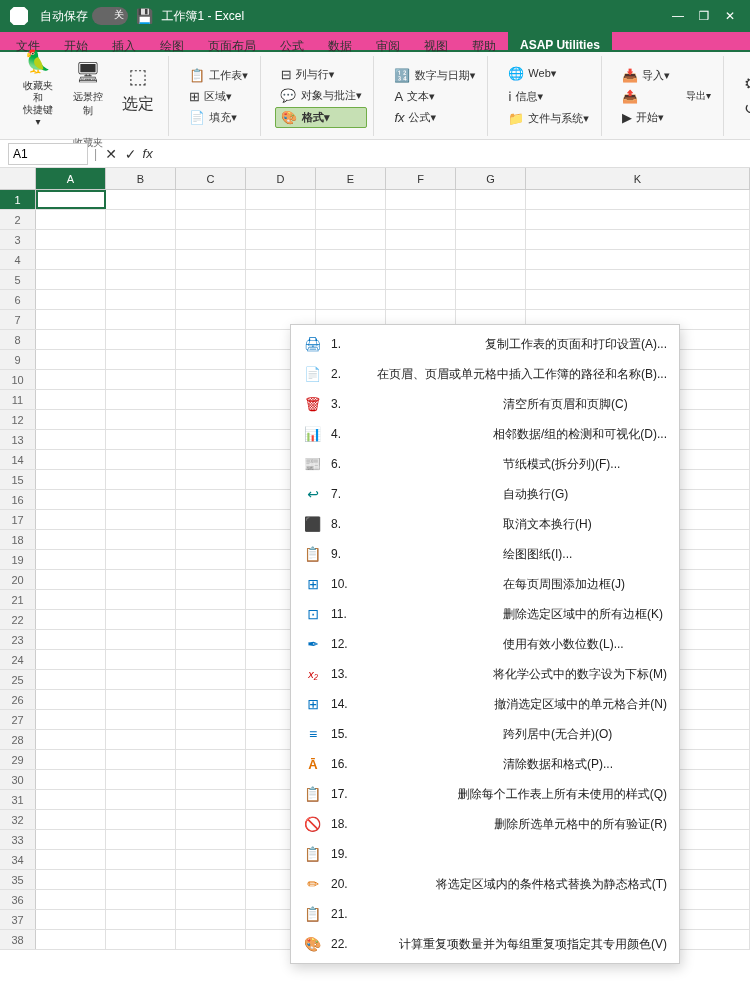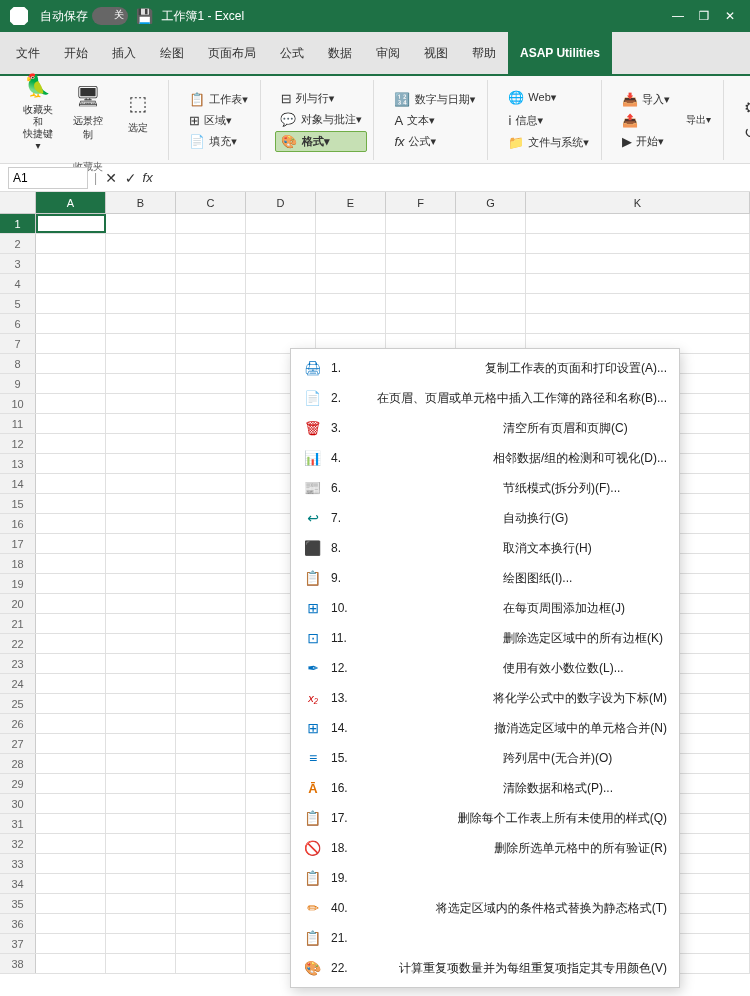--- a/index.html
+++ b/index.html
@@ -20,23 +20,23 @@
     .autosave-area { display: flex; align-items: center; gap: 4px; margin-left: 4px; }
     .autosave-label { font-size: 12px; color: #fff; }
     .toggle-switch { width: 36px; height: 18px; background: #666; border-radius: 9px; position: relative; display: inline-block; }
     .toggle-switch::after { content: '关'; position: absolute; right: 4px; top: 1px; font-size: 10px; color: #fff; }
     .save-icon-btn { background: none; border: none; color: #fff; font-size: 14px; cursor: pointer; }
     .window-controls { margin-left: auto; display: flex; gap: 6px; }
     .win-btn { width: 20px; height: 20px; background: none; border: none; color: #fff; font-size: 12px; cursor: pointer; }
 
     
     .ribbon-tabs {
-      background: #e5e5e5;
+      background: #ec4899;
       border-bottom: 2px solid #1e7145;
-      height: 44px;
+      height: 20px;
       display: flex;
       align-items: flex-end;
       padding: 0 4px;
     }
     .ribbon-tab {
       padding: 6px 12px;
       font-size: 12px;
       cursor: pointer;
       color: #333;
       border: none;
@@ -276,21 +276,21 @@
       <button class="toolbar-btn-large">
         <div class="icon-large" style="color:#e07000;font-size:22px;">🦜</div>
         <div style="font-size:10px;text-align:center;line-height:1.2;">收藏夹和<br>快捷键▾</div>
       </button>
       <button class="toolbar-btn-large">
         <div class="icon-large" style="font-size:20px;">🖥</div>
         <div style="font-size:10px;text-align:center;">远景控制</div>
       </button>
       <button class="toolbar-btn-large">
         <div class="icon-large" style="font-size:20px;">⬚</div>
-        <div style="font-size:10px;text-align:right;">选定</div>
+        <div style="font-size:16px;text-align:right;">选定</div>
       </button>
     </div>
     <div class="toolbar-group-label">收藏夹</div>
   </div>
 
   <div class="toolbar-group">
     <div style="display:flex;flex-direction:column;gap:2px;">
       <button class="toolbar-btn-small">
         <span style="font-size:13px;">📋</span>
         <span style="font-size:11px;">工作表▾</span>
@@ -915,21 +915,21 @@
       <div class="menu-item-icon" style="color:#e07000;">🚫</div>
       <div class="menu-item-text">18. </div>
       <div class="menu-item-text">删除所选单元格中的所有验证(R)</div>
     </div>
     <div class="menu-item menu-item-blue">
       <div class="menu-item-icon">📋</div>
       <div class="menu-item-text">19. </div>
     </div>
     <div class="menu-item menu-item-orange">
       <div class="menu-item-icon" style="color:#e07000;">✏</div>
-      <div class="menu-item-text">40. </div>
+      <div class="menu-item-text">20. </div>
       <div class="menu-item-text">将选定区域内的条件格式替换为静态格式(T)</div>
     </div>
     <div class="menu-item menu-item-blue">
       <div class="menu-item-icon">📋</div>
       <div class="menu-item-text">21. </div>
     </div>
     <div class="menu-item menu-item-blue">
       <div class="menu-item-icon">🎨</div>
       <div class="menu-item-text">22. </div>
       <div class="menu-item-text">计算重复项数量并为每组重复项指定其专用颜色(V)</div>

